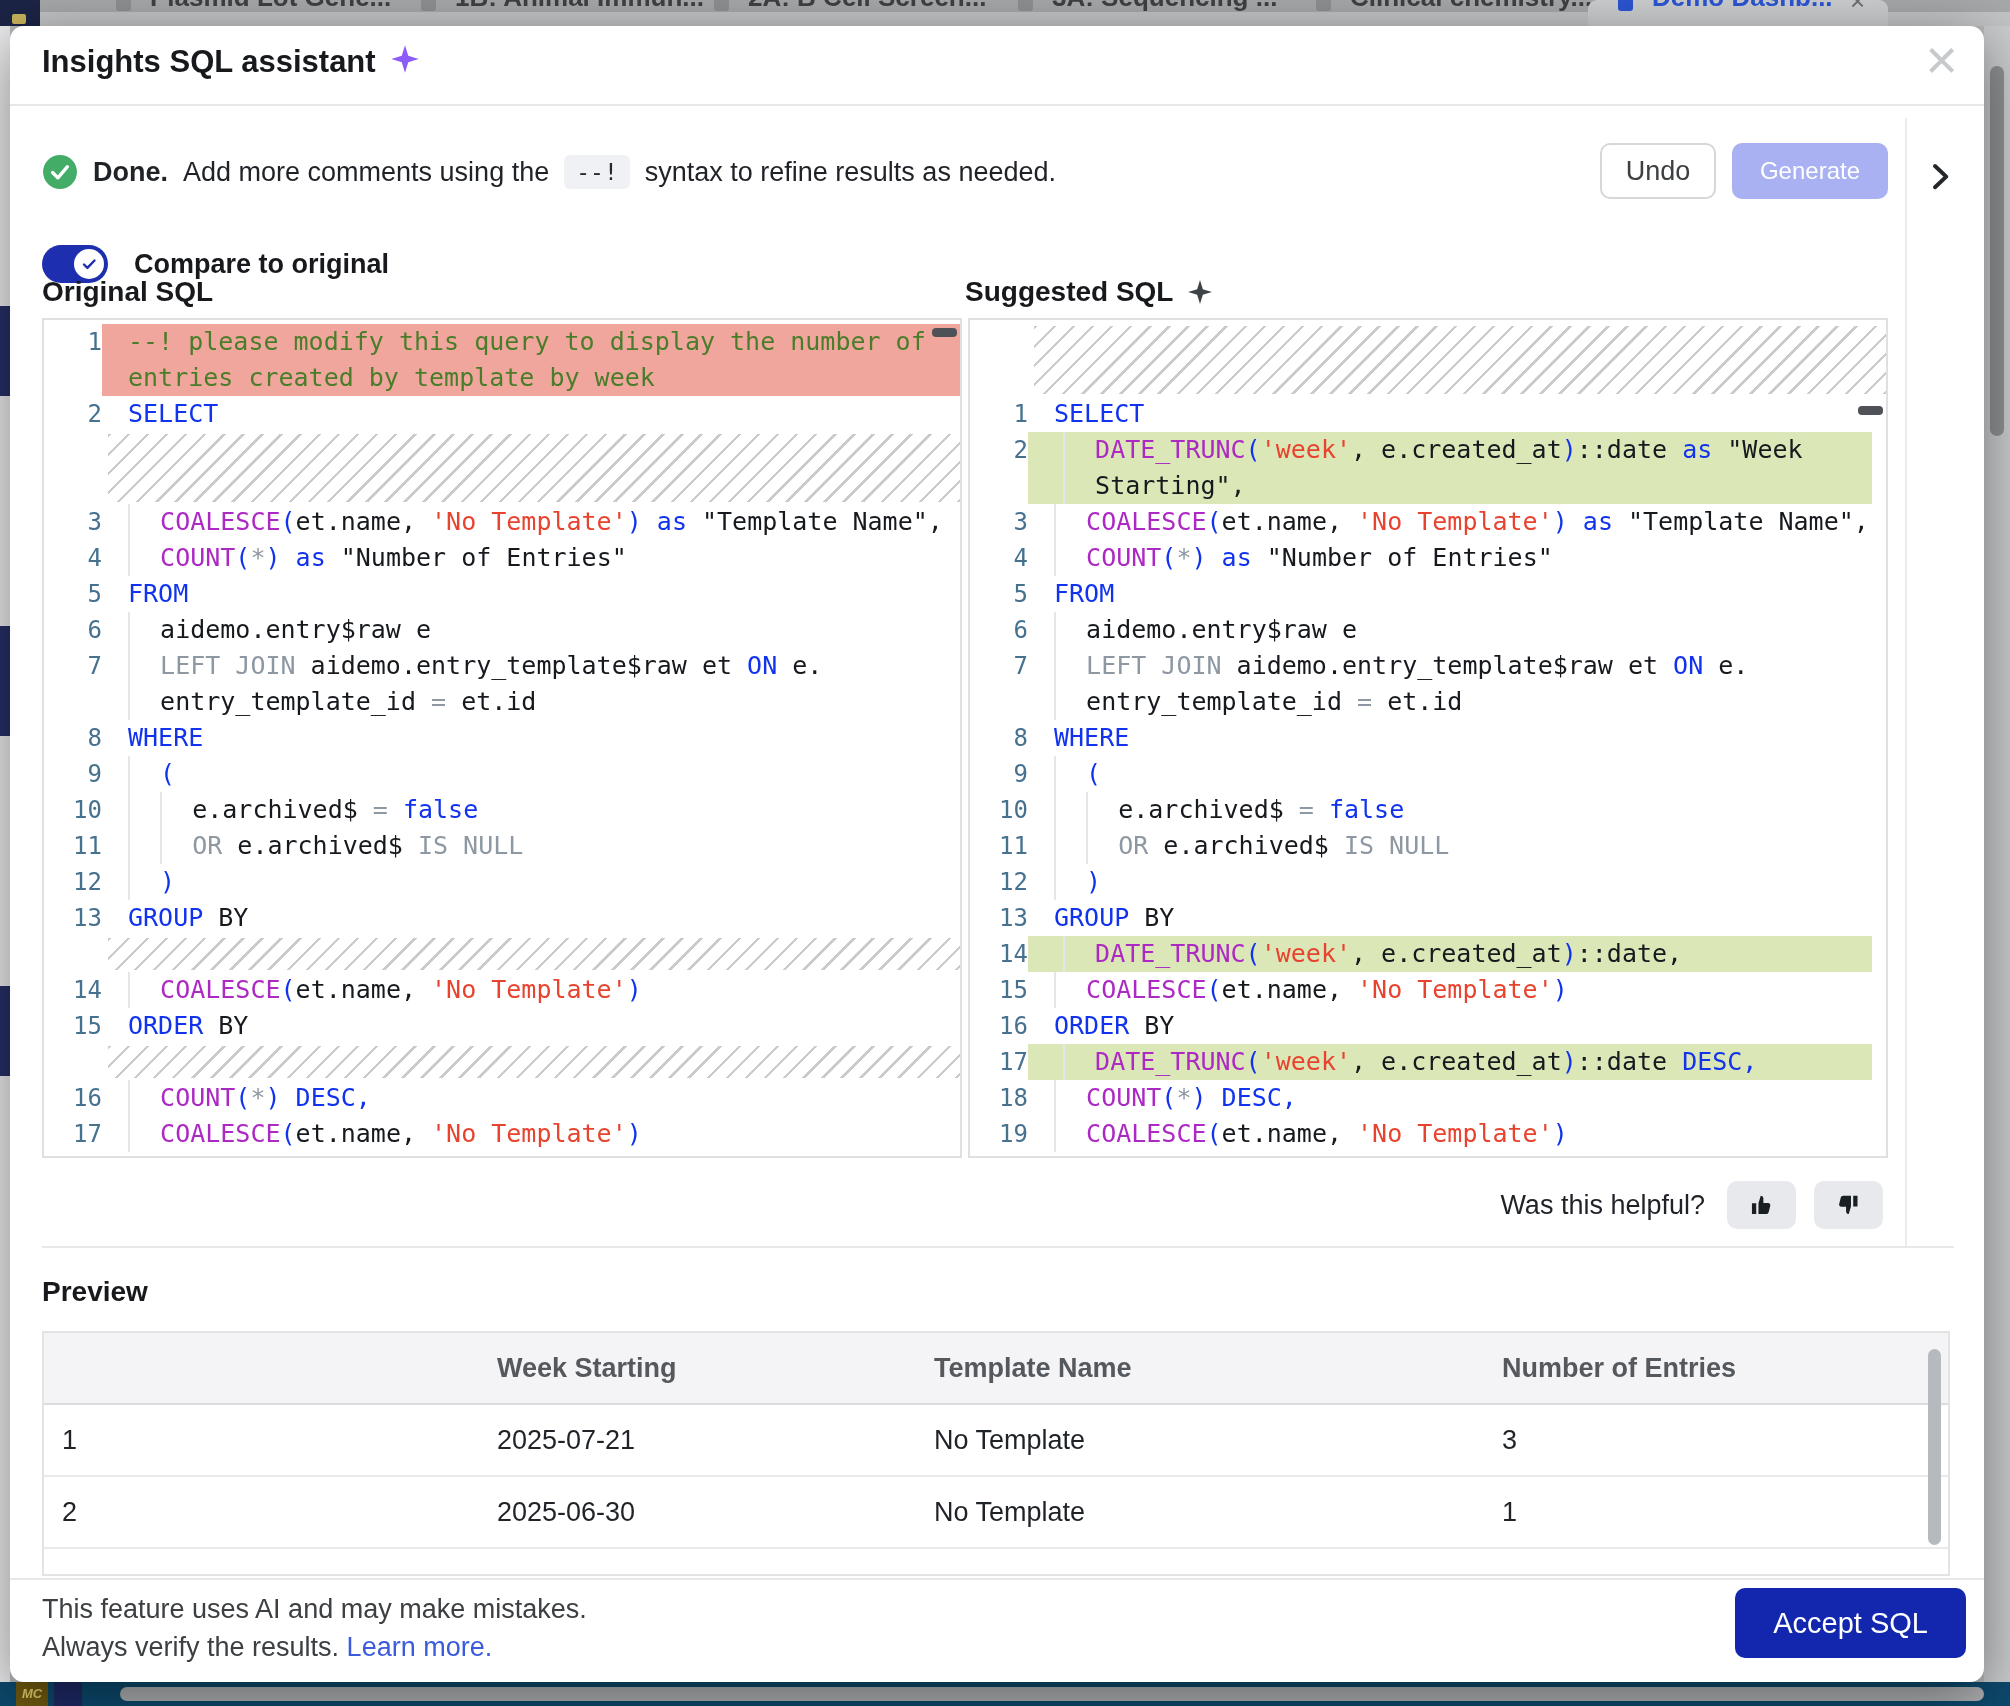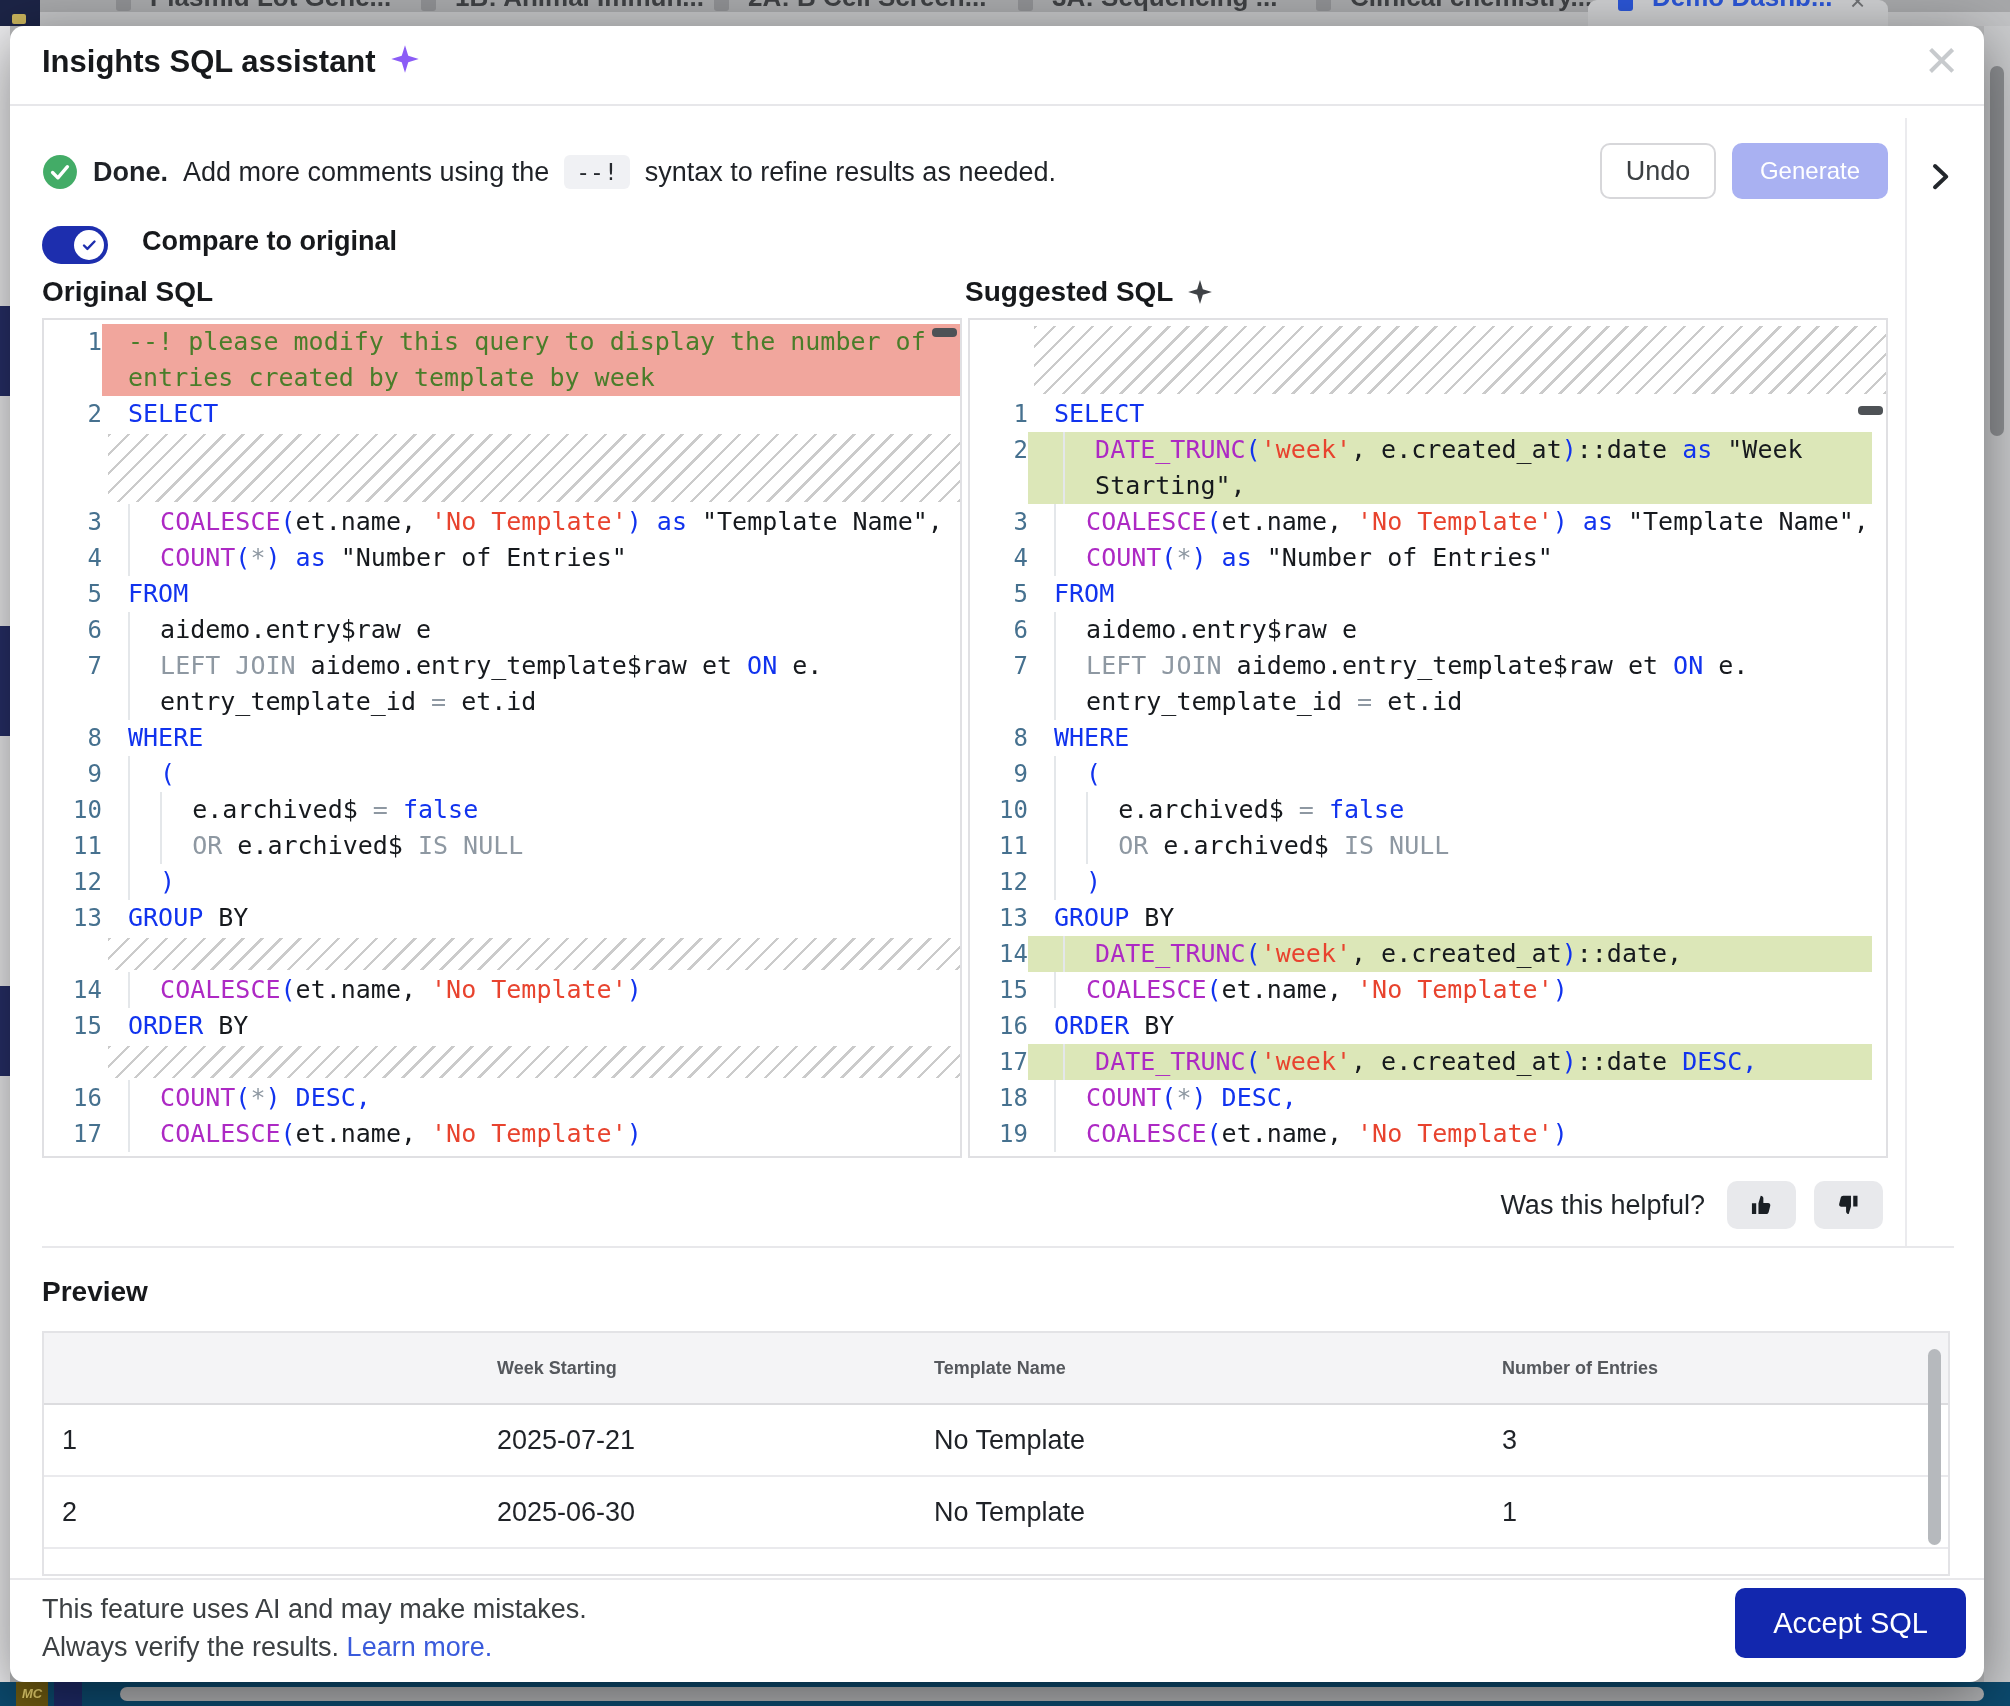--- a/index.html
+++ b/index.html
@@ -39,21 +39,21 @@
   .statusrow b{font-weight:700;}
   .chip{background:#f0f1f4;border-radius:6px;padding:4px 12px;font-family:"DejaVu Sans Mono",monospace;
         font-size:23px;color:#26292e;}
   .btn-undo{position:absolute;left:1590px;top:117px;width:116px;height:56px;background:#fff;border:2px solid #d7d7da;
             border-radius:10px;font-size:27px;font-weight:500;color:#3c4043;text-align:center;line-height:52px;box-sizing:border-box;}
   .btn-generate{position:absolute;left:1722px;top:117px;width:156px;height:56px;background:var(--generate_disabled,#a9b1f2);
             border-radius:10px;font-size:24px;font-weight:500;color:#fff;text-align:center;line-height:56px;}
   .raildiv{position:absolute;left:1895px;top:92px;height:1128px;border-left:2px solid #ebebee;}
   .railchev{position:absolute;left:1908px;top:128px;width:44px;height:44px;display:flex;align-items:center;justify-content:center;}
 
-  .togglerow{position:absolute;left:32px;top:200px;height:44px;display:flex;gap:34px;}
+  .togglerow{position:absolute;left:32px;top:216px;height:44px;display:flex;align-items:center;gap:26px;}
   .toggle{position:relative;width:66px;height:38px;border-radius:19px;background:var(--primary,#1d2eae);}
   .toggle .knob{position:absolute;right:4px;top:4px;width:30px;height:30px;border-radius:50%;background:#fff;
                 display:flex;align-items:center;justify-content:center;}
   .togglelabel{font-size:27px;font-weight:700;color:#17191c;}
 
   .paneltitle{position:absolute;top:250px;font-size:28px;font-weight:700;color:#17191c;display:flex;align-items:center;gap:14px;}
   .pt-left{left:32px;} .pt-right{left:955px;}
 
   .panel{position:absolute;top:292px;width:920px;height:840px;border:2px solid #e0e0e3;background:#fff;
          box-sizing:border-box;overflow:hidden;padding-top:4px;}
@@ -77,21 +77,21 @@
   .feedback{position:absolute;top:1155px;right:101px;height:48px;display:flex;align-items:center;gap:18px;}
   .fbq{font-size:27px;color:#1f2328;margin-right:4px;}
   .fbbtn{width:69px;height:48px;border-radius:10px;background:#e8e9ec;display:flex;align-items:center;justify-content:center;}
 
   .middiv{position:absolute;left:32px;right:30px;top:1220px;border-top:2px solid #e8e8eb;}
   .previewtitle{position:absolute;left:32px;top:1250px;font-size:28px;font-weight:700;color:#17191c;}
 
   .ptable{position:absolute;left:32px;top:1305px;width:1908px;height:245px;border:2px solid #e3e3e6;
           box-sizing:border-box;background:#fff;overflow:hidden;}
   .phead{display:grid;grid-template-columns:435px 437px 568px 1fr;height:70px;background:#f4f4f6;border-bottom:2px solid #dcdcdf;}
-  .phead div{padding-left:18px;line-height:70px;font-weight:700;color:#55585d;font-size:18px;}
+  .phead div{padding-left:18px;line-height:70px;font-weight:700;color:#55585d;font-size:27px;}
   .prow{display:grid;grid-template-columns:435px 437px 568px 1fr;height:70px;border-bottom:2px solid #eaeaed;background:#fff;}
   .prow div{padding-left:18px;line-height:70px;color:#1f2227;font-size:27px;}
   .pthumb{position:absolute;right:7px;top:16px;width:13px;height:196px;border-radius:7px;background:#b6b9bd;}
 
   .fdivider{position:absolute;left:0;right:0;top:1552px;border-top:2px solid #e8e8eb;}
   .ffoot{position:absolute;left:32px;top:1564px;font-size:27px;color:#3c4043;line-height:38px;}
   .ffoot a{color:var(--link,#3a5bdc);text-decoration:none;}
   .btn-accept{position:absolute;right:18px;top:1562px;height:70px;padding:0 38px;background:var(--accept,#1227ae);
               border-radius:10px;color:#fff;font-size:29px;font-weight:500;line-height:70px;}
 </style>

